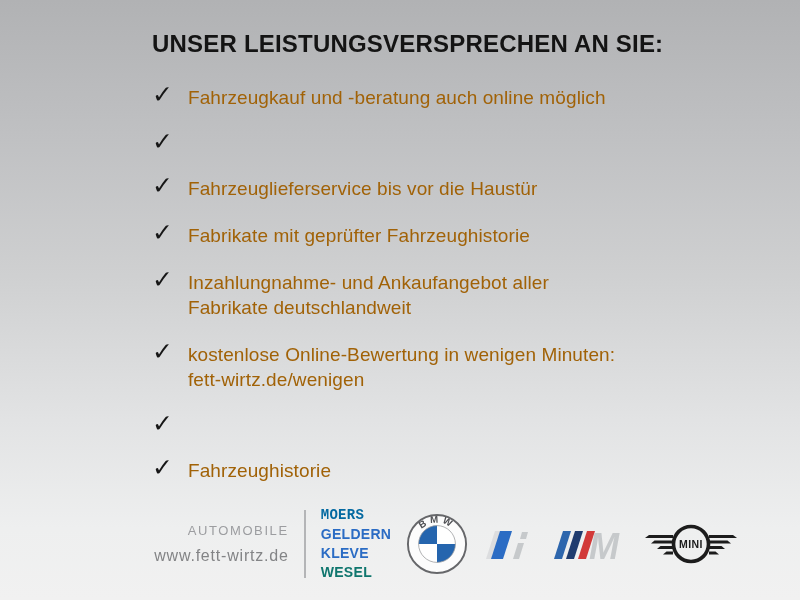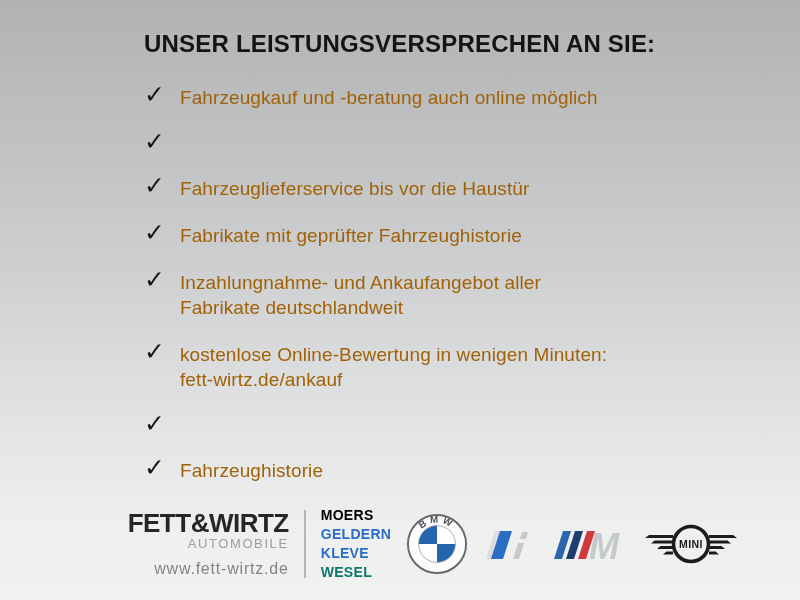--- a/index.html
+++ b/index.html
@@ -2,21 +2,21 @@
 <html><head>
 <meta charset="utf-8">
 <style>
   html,body{margin:0;padding:0;}
   body{
     width:800px;height:600px;overflow:hidden;position:relative;
     background:linear-gradient(180deg,#b1b2b4 0%,#bfc0c2 22%,#cfd0d1 46%,#e2e3e4 70%,#eeefef 88%,#f1f1f1 100%);
     font-family:"Liberation Sans",sans-serif;
     -webkit-font-smoothing:antialiased;
   }
-  .content{position:absolute;left:144px;top:30px;width:560px;}
+  .content{position:absolute;left:152px;top:30px;width:560px;}
   .title{
     font-size:24px;font-weight:bold;color:#141414;letter-spacing:.2px;
     margin:0 0 27px 0;line-height:28px;
   }
   .list{display:flex;flex-direction:column;gap:22px;}
   .item{display:flex;align-items:flex-start;gap:15px;}
   .check{
     font-family:"DejaVu Sans",sans-serif;
     font-size:25px;line-height:22px;color:#161616;flex:0 0 auto;
     transform:translateY(-1px);
@@ -64,44 +64,43 @@
         <span class="item-text">Fabrikate mit geprüfter Fahrzeughistorie</span>
       </div>
       <div class="item">
         <span class="check">✓</span>
         <span class="item-text">Inzahlungnahme- und Ankaufangebot aller
 Fabrikate deutschlandweit</span>
       </div>
       <div class="item">
         <span class="check">✓</span>
         <span class="item-text">kostenlose Online-Bewertung in wenigen Minuten:
-fett-wirtz.de/ankauf</span>
+fett-wirtz.de/wenigen</span>
       </div>
       <div class="item">
         <span class="check">✓</span>
       </div>
       <div class="item">
         <span class="check">✓</span>
         <span class="item-text">Fahrzeughistorie</span>
       </div>
     </div>
   </div>
 
   <div class="footer">
 
     <div class="fw-logo">
-      <div class="fw-name">FETT&amp;WIRTZ</div>
       <div class="fw-division">AUTOMOBILE</div>
       <div class="fw-url">www.fett-wirtz.de</div>
     </div>
 
     <div class="divider"></div>
 
     <div class="regions">
-      <div class="region" style="color: #000000;">MOERS</div>
+      <div class="region" style="color: #0369a1; font-family: Liberation Mono, monospace;">MOERS</div>
       <div class="region" style="color: rgb(43, 108, 196);">GELDERN</div>
       <div class="region" style="color: rgb(43, 108, 196);">KLEVE</div>
       <div class="region" style="color: #0f766e;">WESEL</div>
     </div>
 
     <svg width="62" height="62" viewBox="0 0 64 64">
       <circle cx="32" cy="32" r="30" fill="#fcfcfc" stroke-width="2" stroke="#66676a"></circle>
       <path d="M32,32 L13,32 A19,19 0 0 1 32,13 Z" fill="#2565ae"></path>
       <path d="M32,32 L32,13 A19,19 0 0 1 51,32 Z" fill="#ffffff"></path>
       <path d="M32,32 L51,32 A19,19 0 0 1 32,51 Z" fill="#2565ae"></path>

